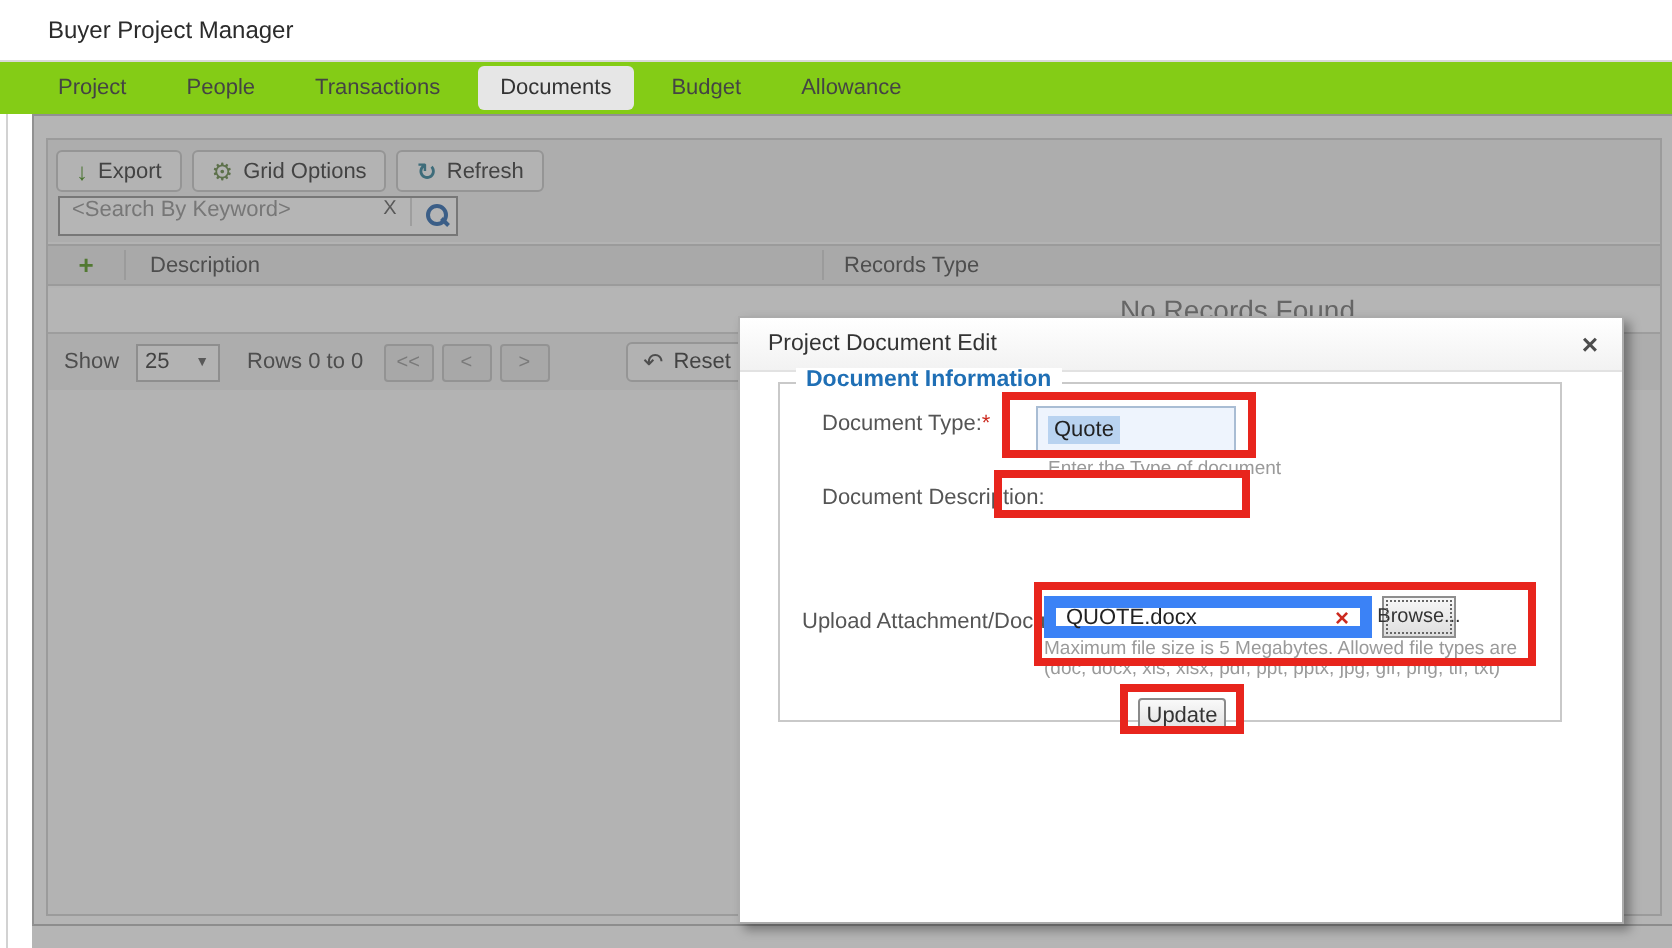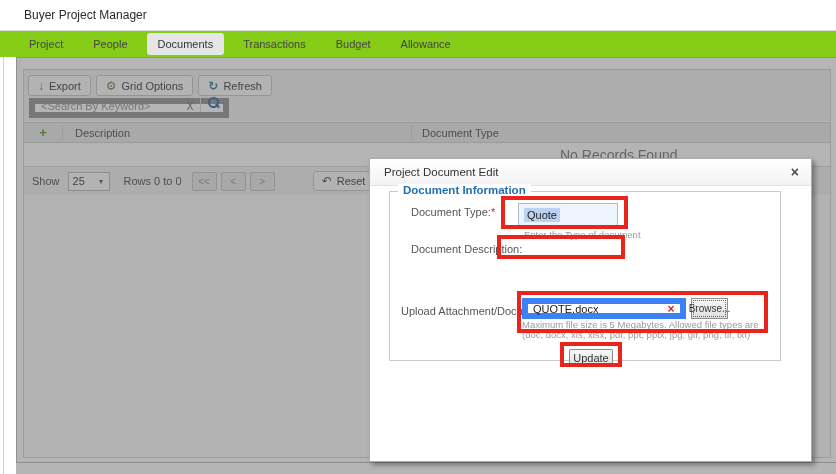--- a/index.html
+++ b/index.html
@@ -23,21 +23,21 @@
   .inner { position:absolute; left:6px; top:11px; width:808px; height:389px; background:#fdfdfd;
     border:1px solid #d8d8d8; }
   .toolbar-strip { position:absolute; left:0; top:0; width:100%; height:51px; background:#f4f4f4; }
   .toolbar { position:absolute; left:4px; top:5px; display:flex; gap:5px; }
   .tb-btn { display:inline-flex; align-items:center; gap:5px; height:21px; padding:0 9px;
     background:#fcfcfc; border:1px solid #cfcfcf; border-radius:3px; font-size:11px; color:#555; }
   .ic-export { color:#5f9e3a; font-weight:bold; font-size:12px; }
   .ic-gear { color:#7d9a62; font-size:12px; }
   .ic-refresh { color:#4e93a8; font-weight:bold; font-size:12px; }
   .search-box { position:absolute; left:5px; top:28px; width:200px; height:20px; background:#fff;
-    border:6px solid #a3a3a3; display:flex; align-items:flex-end; }
+    border:1px solid #a3a3a3; display:flex; align-items:flex-start; }
   .search-ph { flex:1; padding-left:6px; font-size:11px; color:#a3a3a3; white-space:nowrap; overflow:hidden; }
   .search-clear { width:16px; text-align:center; font-size:10px; color:#777; }
   .search-sep { width:1px; height:14px; background:#ddd; margin:0 2px; }
   .mag { position:relative; width:20px; height:18px; }
   .mag::before { content:""; position:absolute; left:5px; top:3px; width:7px; height:7px;
     border:2px solid #4a7ebb; border-radius:50%; }
   .mag::after { content:""; position:absolute; left:12px; top:11px; width:5px; height:2px;
     background:#4a7ebb; transform:rotate(45deg); }
   .grid-header { position:absolute; left:0; top:52px; width:100%; height:21px; background:#ededed;
     border-top:1px solid #d9d9d9; border-bottom:1px solid #d9d9d9; display:flex; align-items:center;
@@ -112,22 +112,22 @@
 <body>
 
 <div id="canvas">
 
   <div class="app-header">
     <span class="app-title">Buyer Project Manager</span>
   </div>
   <div class="tabs-row">
     <div class="tab">Project</div>
     <div class="tab">People</div>
+    <div class="tab">Transactions</div>
     <div class="tab active">Documents</div>
-    <div class="tab">Transactions</div>
     <div class="tab">Budget</div>
     <div class="tab">Allowance</div>
   </div>
 
   <div class="edge-line"></div>
 
   <div class="panel">
     <div class="inner">
       <div class="toolbar-strip"></div>
       <div class="toolbar">
@@ -148,21 +148,21 @@
         <span class="search-ph">&lt;Search By Keyword&gt;</span>
         <span class="search-clear">X</span>
         <span class="search-sep"></span>
         <span class="mag"></span>
       </div>
       <div class="grid-header">
         <span class="col-plus">+</span>
         <span class="col-sep"></span>
         <span class="col-desc">Description</span>
         <span class="col-sep"></span>
-        <span class="col-type">Document Type</span>
+        <span class="col-type">Records Type</span>
       </div>
       <div class="grid-body">
         <span class="empty-msg">No Records Found</span>
       </div>
       <div class="grid-footer">
         <span>Show</span>
         <span class="pg-select">
           <span>25</span>
           <span class="caret">▼</span>
         </span>

